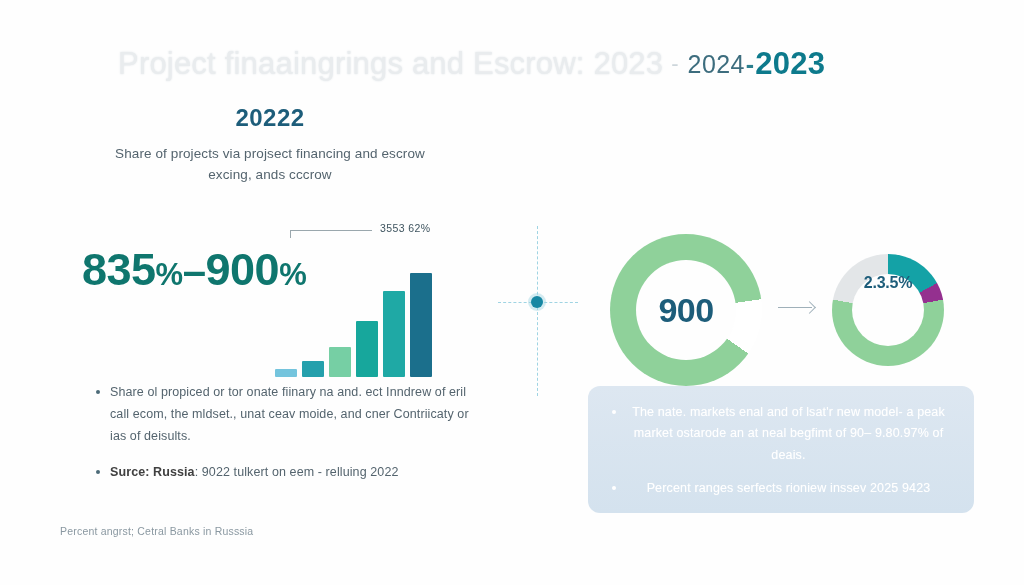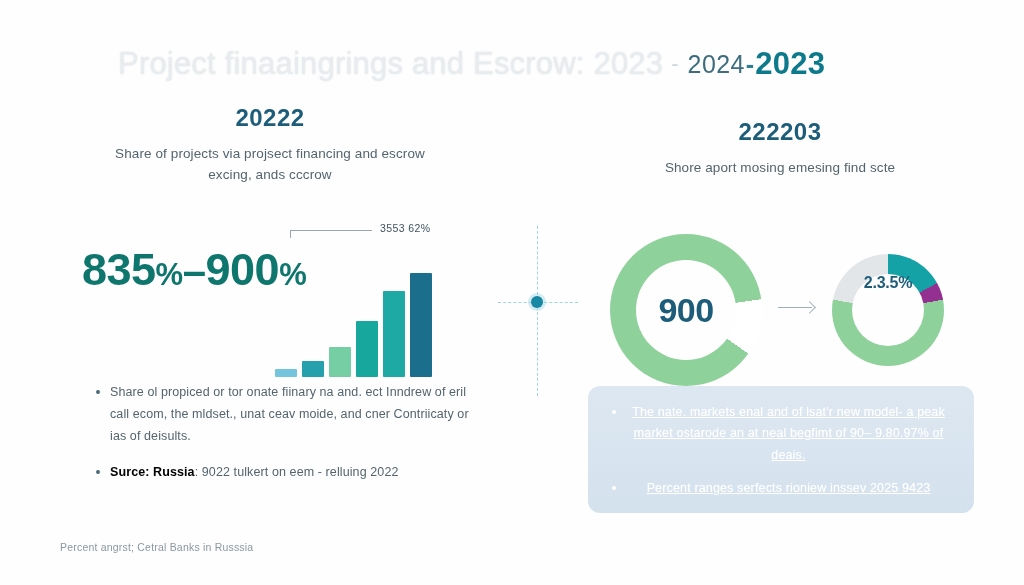--- a/index.html
+++ b/index.html
@@ -158,21 +158,21 @@
     margin-bottom:14px;
     letter-spacing:.1px;
   }
   .bl:before{
     content:"";
     position:absolute;
     left:2px; top:8px;
     width:4px;height:4px;border-radius:50%;
     background:#4c6b78;
   }
-  .bl .src{font-weight:700;color:#000000;}
+  .bl .src{font-weight:700;color:#404040;}
 
   
   .divider{
     position:absolute;
     left:537px; top:226px;
     width:2px; height:170px;
     border-left:1.6px dashed #9fd4e3;
   }
   .divider-h{
     position:absolute;
@@ -259,39 +259,37 @@
   .cb{
     position:relative;
     padding-left:15px;
     font-size:12.5px;
     line-height:1.7;
     color:#ffffff;
     text-align:center;
     margin-bottom:12px;
     letter-spacing:.15px;
     text-shadow:0 0 1px rgba(255,255,255,.5);
-    text-decoration:underline;
   }
   .cb:last-child{margin-bottom:0;}
   .cb:before{
     content:"";
     position:absolute;
     left:2px; top:8px;
     width:4px;height:4px;border-radius:50%;
     background:#ffffff;
   }
 
   
   .footer{
     position:absolute;
     left:60px; top:525px;
     font-size:10.5px;
     color:#8a98a1;
     letter-spacing:.2px;
-    margin-top:16px;
   }
 </style>
 </head>
 <body>
 
 <div class="slide">
 
   <div class="title-row">
     <span class="title-ghost">Project finaaingrings and Escrow: 2023</span>
     <span class="title-dash">-</span>
@@ -341,24 +339,20 @@
     </div>
 
   </div>
 
   <div class="divider"></div>
   <div class="divider-h"></div>
   <div class="divider-dot"></div>
 
   <div class="panel-right">
 
-    <div class="panel-head">
-      <div class="panel-year">222203</div>
-      <div class="panel-sub">Shore aport mosing emesing find scte</div>
-    </div>
 
     <div class="right-body">
 
       <div class="donut-big" id="donutBig" style="background: conic-gradient(from 125deg, rgb(143, 209, 154) 0deg, rgb(143, 209, 154) 316.8deg, rgb(255, 255, 255) 316.8deg, rgb(255, 255, 255) 360deg);">
         <div class="hole">
           <span class="val">900</span>
         </div>
       </div>
 
       <div class="arrow">

